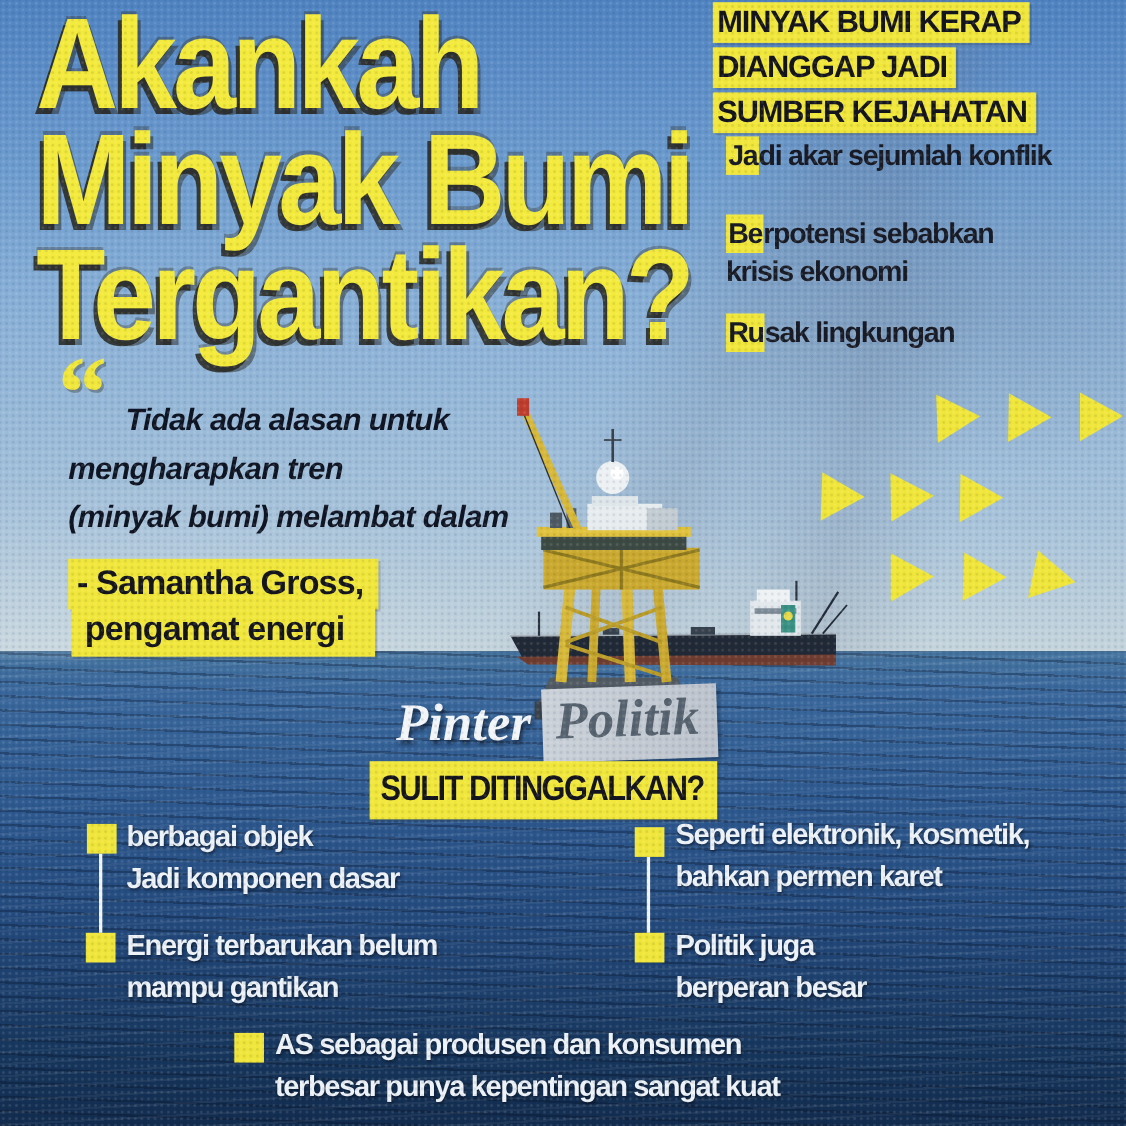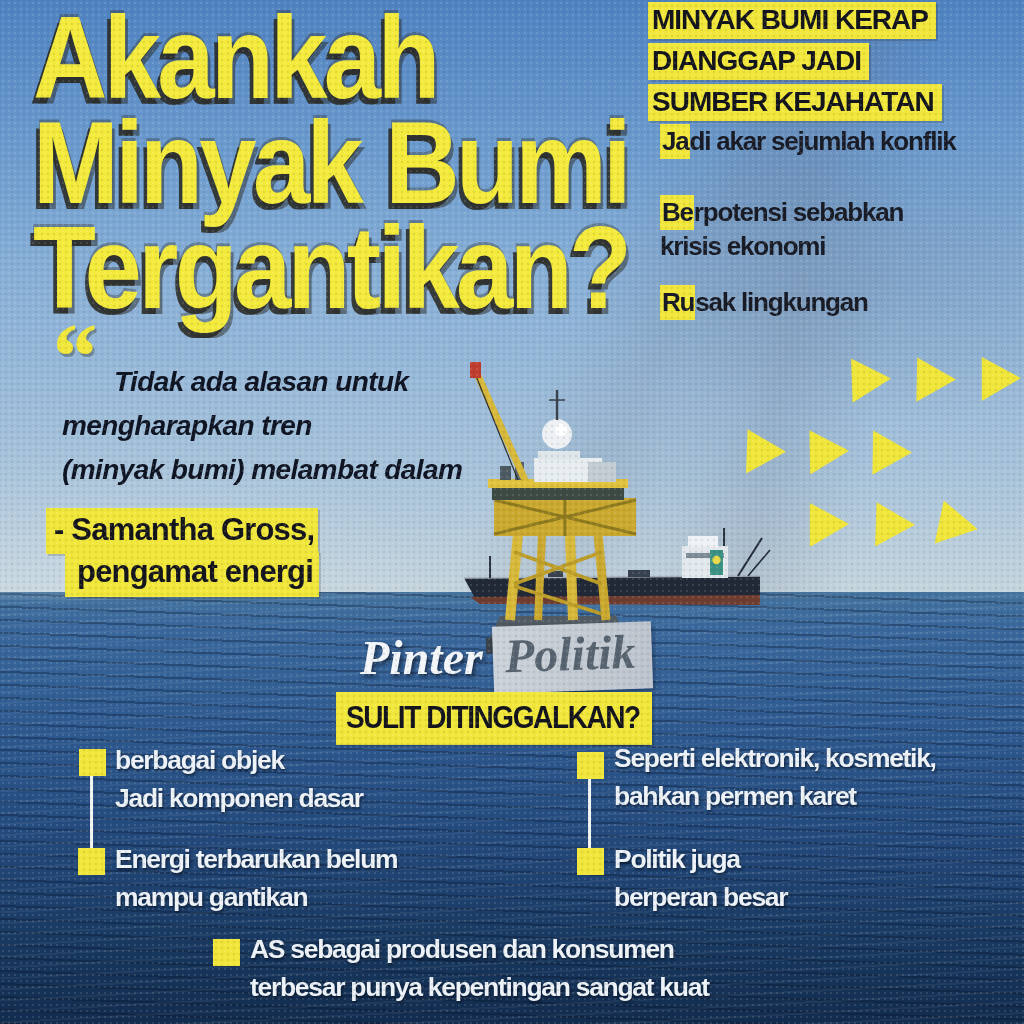--- a/index.html
+++ b/index.html
@@ -73,22 +73,22 @@
     font-size:95px;color:#f1e73b;line-height:95px;
     text-shadow:2px 3px 0 rgba(40,40,30,0.35);
   }
   .quote-text{
     margin:16px;font-size:28px;line-height:44px;font-weight:700;font-style:italic;
     letter-spacing:-0.6px;color:#0f1422;
   }
   .quote-text span{display:block;white-space:nowrap;}
   .quote-text .q1{text-indent:52px;}
   .attr{position:absolute;white-space:nowrap;font-weight:700;font-size:31px;letter-spacing:-0.8px;}
-  .attr-1{left:0px;top:164px;padding:4px 4px 6px 8px;}
-  .attr-2{left:19px;top:207px;padding:3px 6px 7px 12px;}
+  .attr-1{left:16px;top:164px;padding:4px 14px 6px 8px;}
+  .attr-2{left:19px;top:207px;padding:3px 28px 7px 12px;}
 
   
   .arrow{
     position:absolute;width:40px;height:46px;background:#f0e63a;z-index:8;
     clip-path:polygon(2% 2%,100% 48%,2% 98%);
   }
 
   
   .logo{position:absolute;left:360px;top:624px;z-index:20;display:flex;align-items:flex-start;}
   .logo-pinter{

